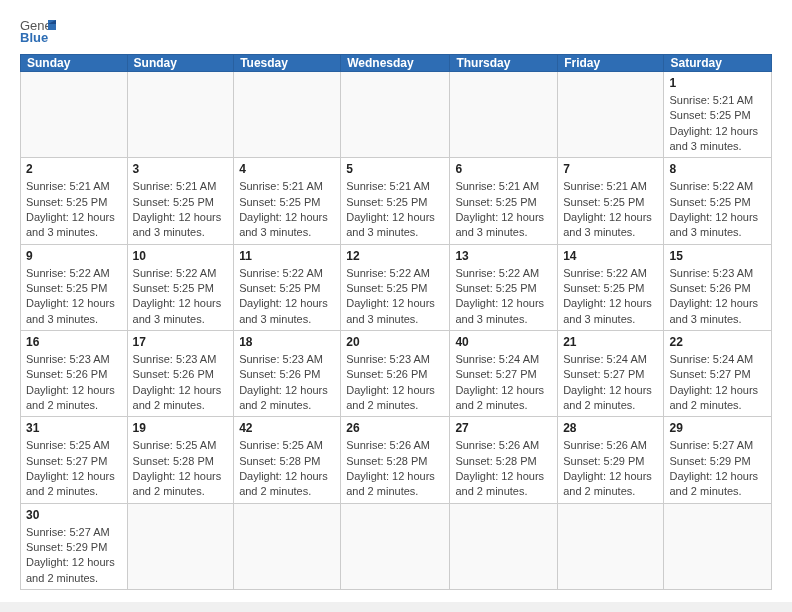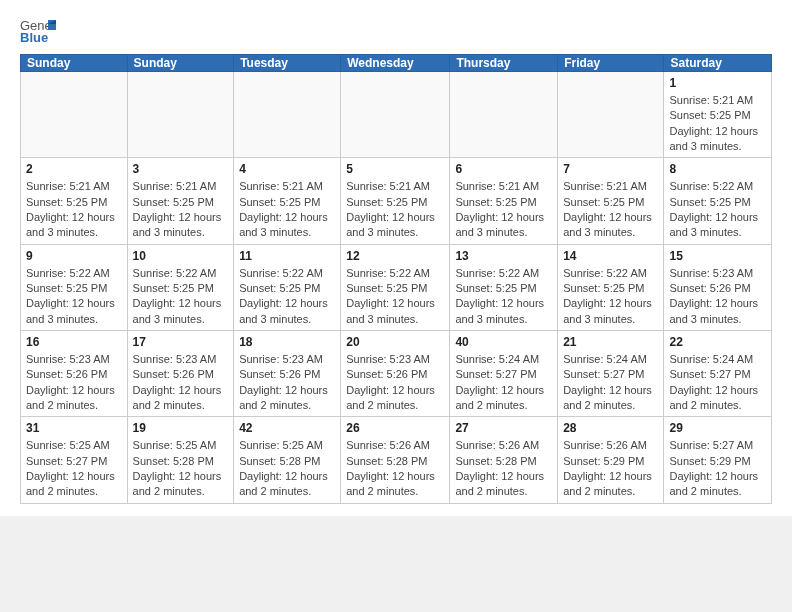--- a/index.html
+++ b/index.html
@@ -331,15 +331,30 @@
 and 2 minutes.</div>
           </td>
           <td>
             <span class="day-number">29</span>
             <div class="day-info" style="white-space: pre-line;">Sunrise: 5:27 AM
 Sunset: 5:29 PM
 Daylight: 12 hours
 and 2 minutes.</div>
           </td>
         </tr>
+        <tr class="last-row">
+          <td>
+            <span class="day-number">30</span>
+            <div class="day-info" style="white-space: pre-line;">Sunrise: 5:27 AM
+Sunset: 5:29 PM
+Daylight: 12 hours
+and 2 minutes.</div>
+          </td>
+          <td class="empty"></td>
+          <td class="empty"></td>
+          <td class="empty"></td>
+          <td class="empty"></td>
+          <td class="empty"></td>
+          <td class="empty"></td>
+        </tr>
       </tbody>
   </table>
 </div>
 
 </body></html>

